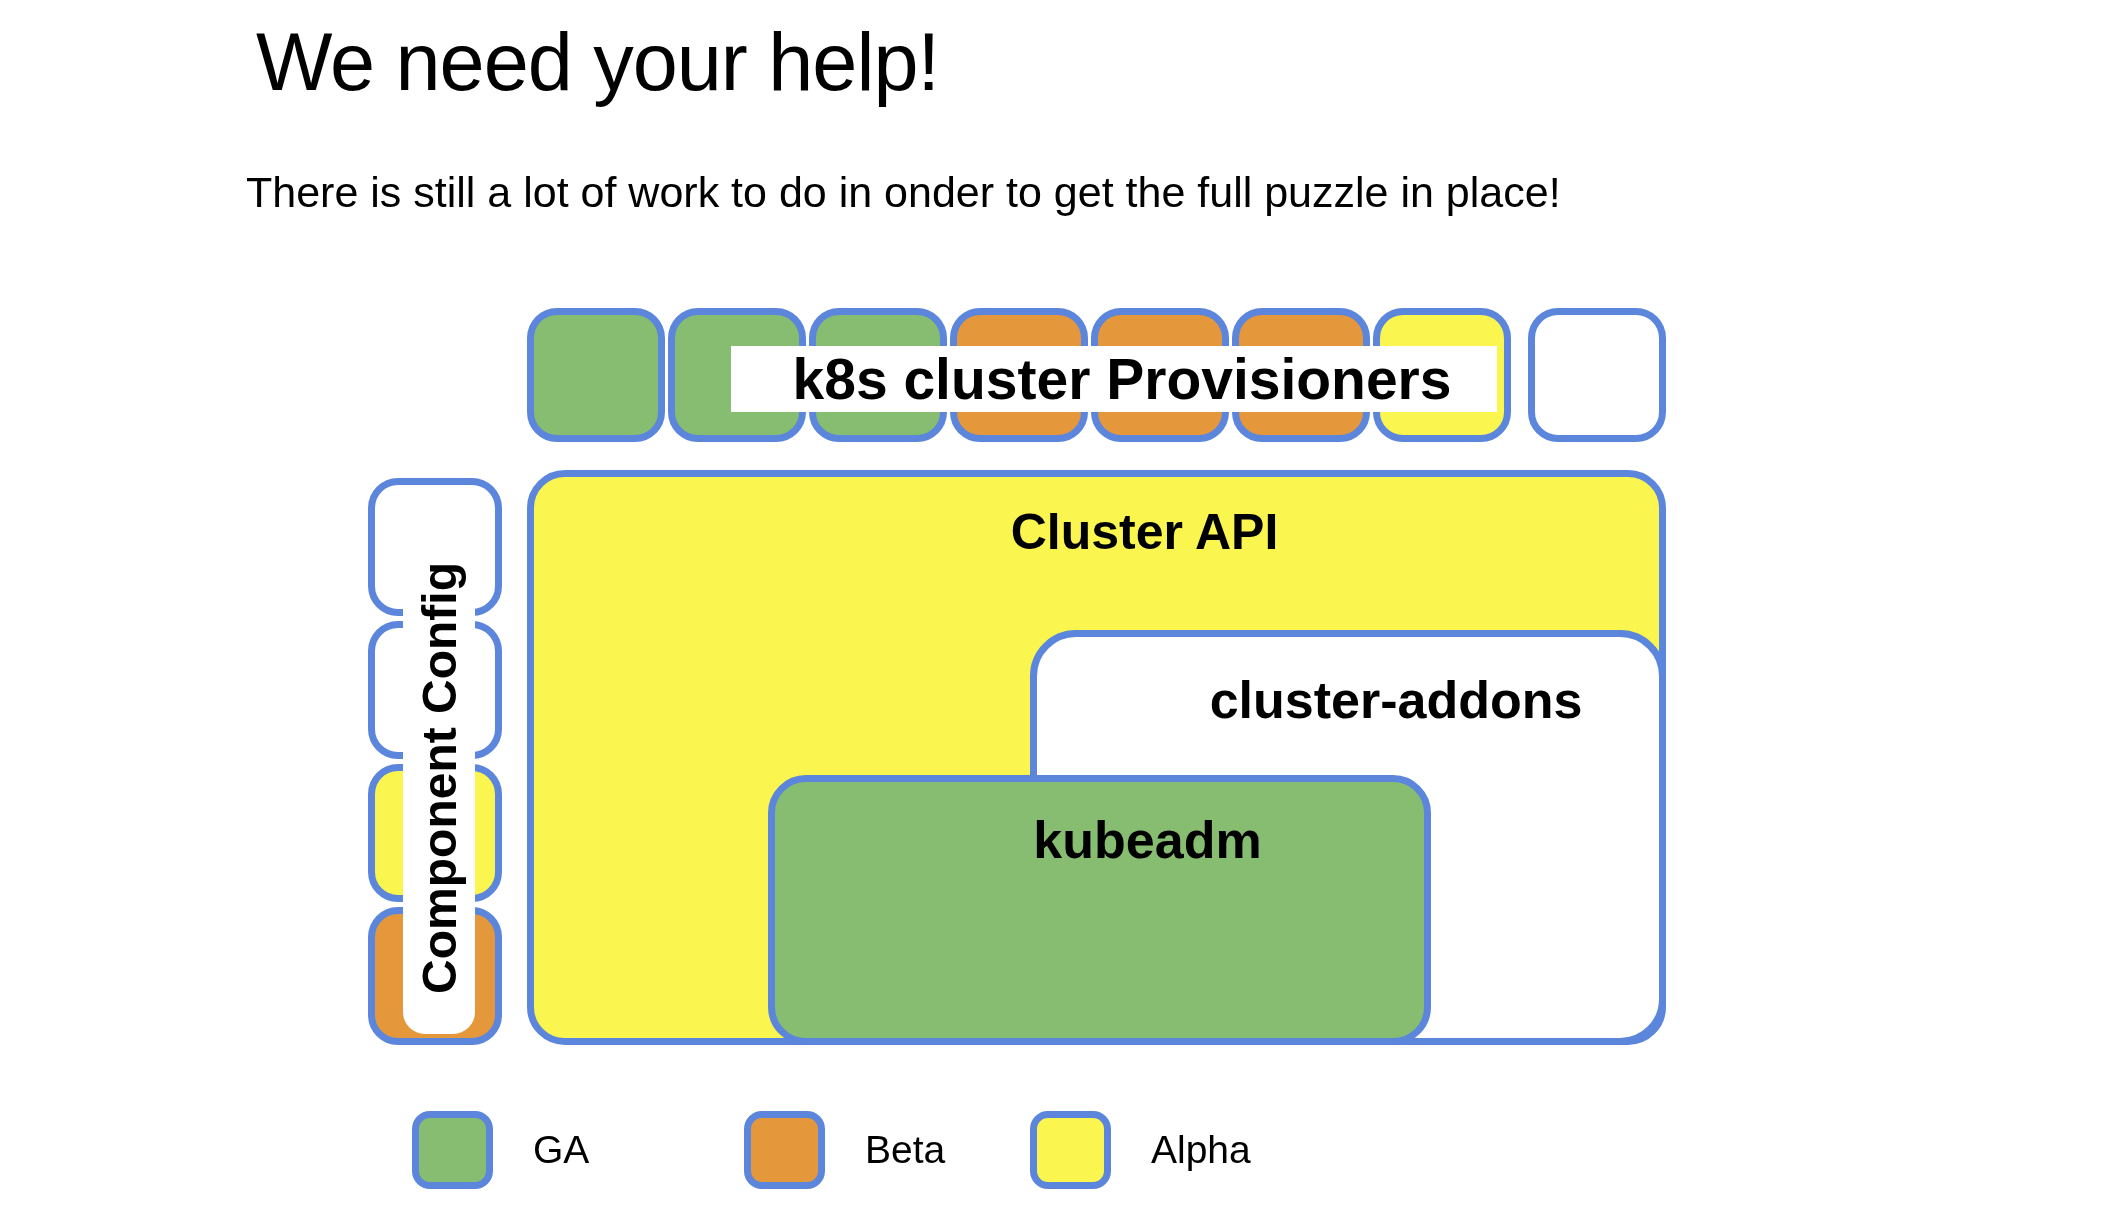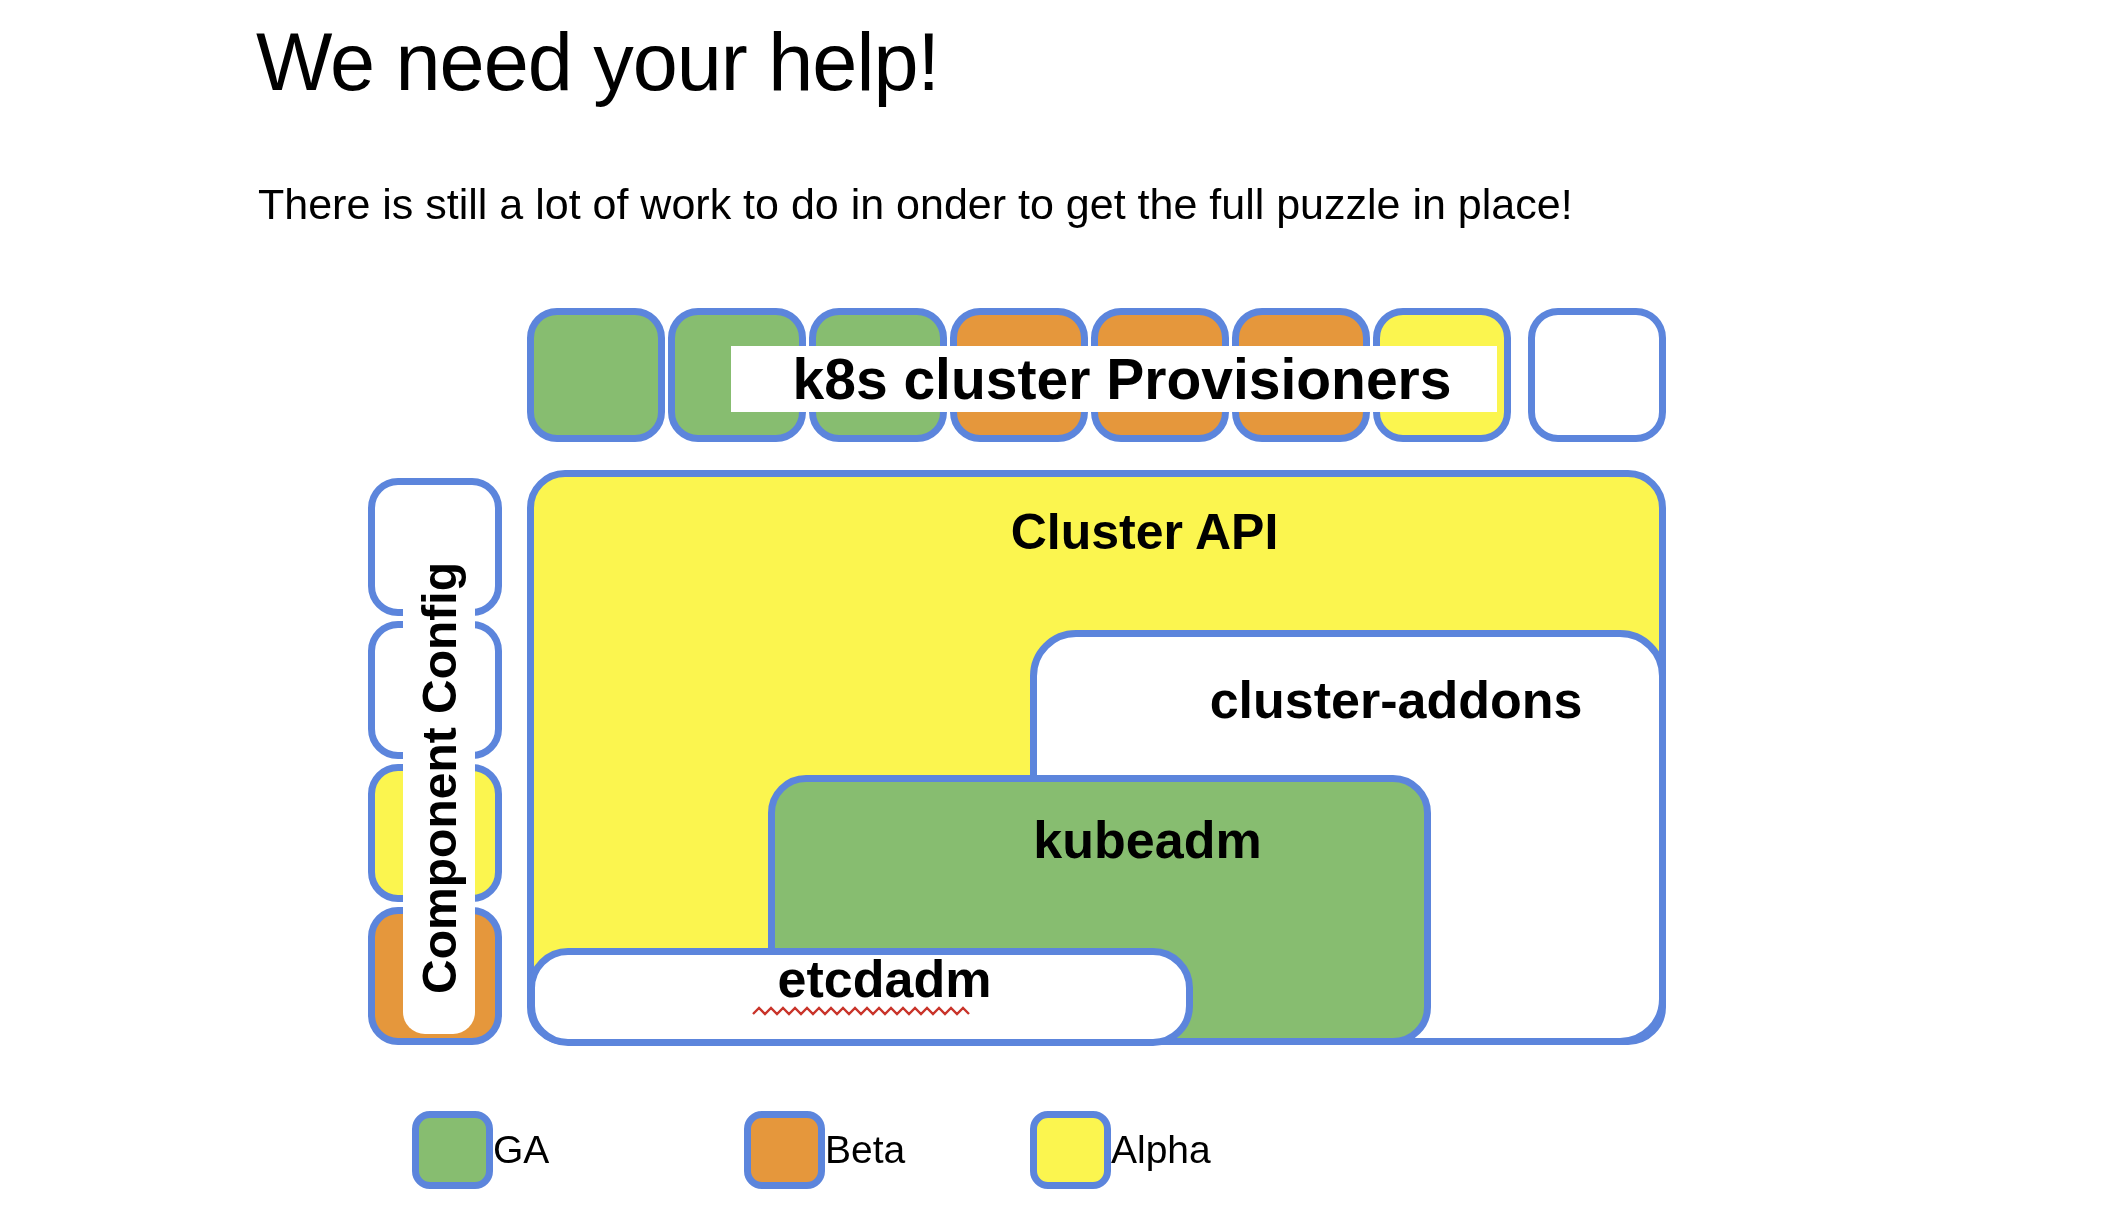--- a/index.html
+++ b/index.html
@@ -5,21 +5,21 @@
   html,body { margin:0; padding:0; background:#ffffff; }
   .slide {
     position:relative; width:1956px; height:1228px; background:#fff;
     font-family:"Liberation Sans", sans-serif; color:#000; overflow:hidden;
   }
   .title {
     position:absolute; left:256px; top:16px; margin:0;
     font-size:81px; font-weight:400; letter-spacing:-1px; white-space:nowrap;
   }
   .subtitle {
-    position:absolute; left:246px; top:168px; margin:12px;
+    position:absolute; left:246px; top:168px; margin:0;
     font-size:43px; font-weight:400; white-space:nowrap;
   }
   
   .piece {
     position:absolute; box-sizing:border-box;
     border:7px solid var(--outline,#5C85DC);
     border-radius:30px; background:#fff;
   }
   .st-ga    { background:var(--ga,#87BD70); }
   .st-beta  { background:var(--beta,#E5973C); }
@@ -62,21 +62,21 @@
   .cluster-addons .box-label { margin-top:35px; }
   .kubeadm        { left:768px;  top:775px; width:663px;  height:270px; border-radius:38px; z-index:3; }
   .kubeadm        .box-label { margin-top:30px; }
   .etcdadm        { left:528px;  top:948px; width:665px;  height:98px;  border-radius:40px; z-index:4;
                     display:flex; flex-direction:column; align-items:center; }
   .etcdadm .box-label { margin-top:-4px; }
   .squiggle { display:block; margin-top:-2px; }
   .squiggle path { stroke:var(--squiggle,#C9342A); stroke-width:2.4; fill:none; }
   
   .legend-item {
-    position:absolute; top:1111px; display:flex; align-items:center; 
+    position:absolute; top:1111px; display:flex; align-items:center; gap:40px;
     height:78px;
   }
   .li1{left:412px} .li2{left:744px} .li3{left:1030px} .li4{left:1345px}
   .swatch {
     position:static; width:81px; height:78px; border-radius:18px; flex:0 0 auto;
   }
   .legend-label { font-size:39px; white-space:nowrap; }
 </style>
 </head>
 <body>
@@ -111,26 +111,20 @@
   </div>
 
   <div class="box cluster-addons st-pre">
     <div class="box-label">cluster-addons</div>
   </div>
 
   <div class="box kubeadm st-ga">
     <div class="box-label">kubeadm</div>
   </div>
 
-  <div class="box etcdadm st-pre">
-    <div class="box-label">etcdadm</div>
-    <svg class="squiggle" width="218" height="10" viewBox="0 0 218 10" aria-hidden="true">
-      <path d="M1 8 L7 2 L13 8 L19 2 L25 8 L31 2 L37 8 L43 2 L49 8 L55 2 L61 8 L67 2 L73 8 L79 2 L85 8 L91 2 L97 8 L103 2 L109 8 L115 2 L121 8 L127 2 L133 8 L139 2 L145 8 L151 2 L157 8 L163 2 L169 8 L175 2 L181 8 L187 2 L193 8 L199 2 L205 8 L211 2 L217 8"></path>
-    </svg>
-  </div>
 
   <div class="legend-item li1">
     <span class="piece swatch st-ga"></span>
     <span class="legend-label">GA</span>
   </div>
   <div class="legend-item li2">
     <span class="piece swatch st-beta"></span>
     <span class="legend-label">Beta</span>
   </div>
   <div class="legend-item li3">

